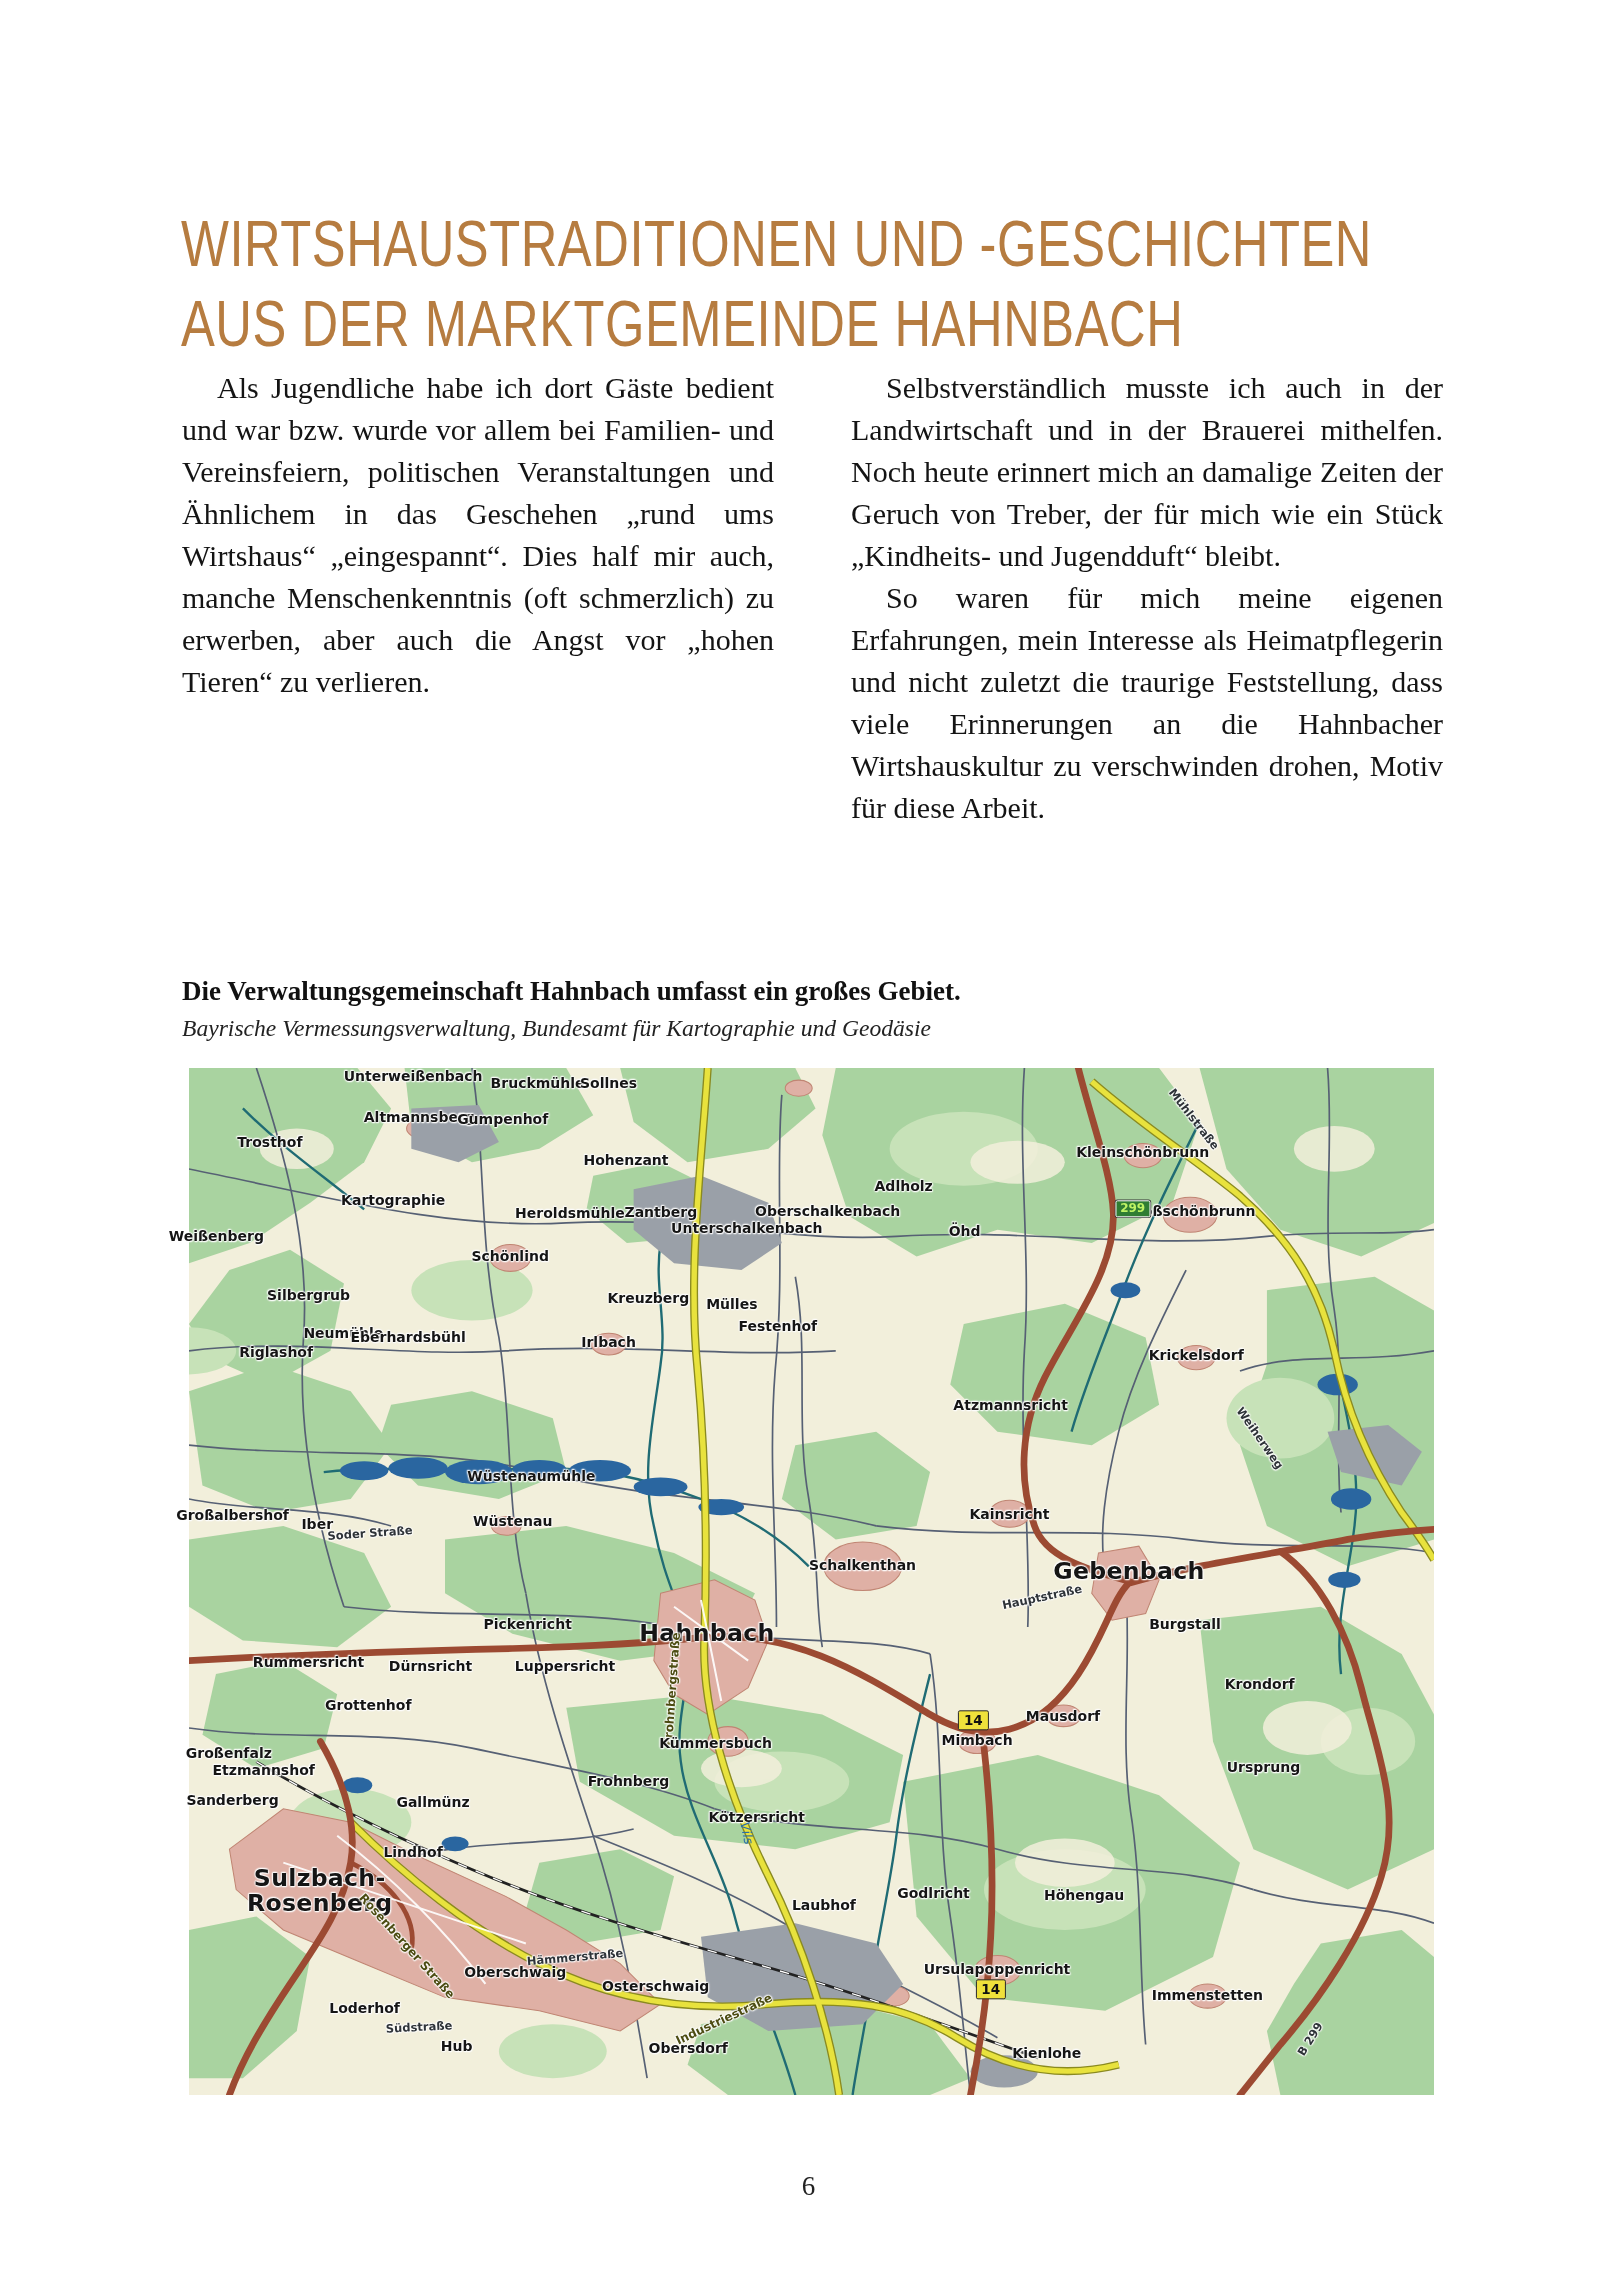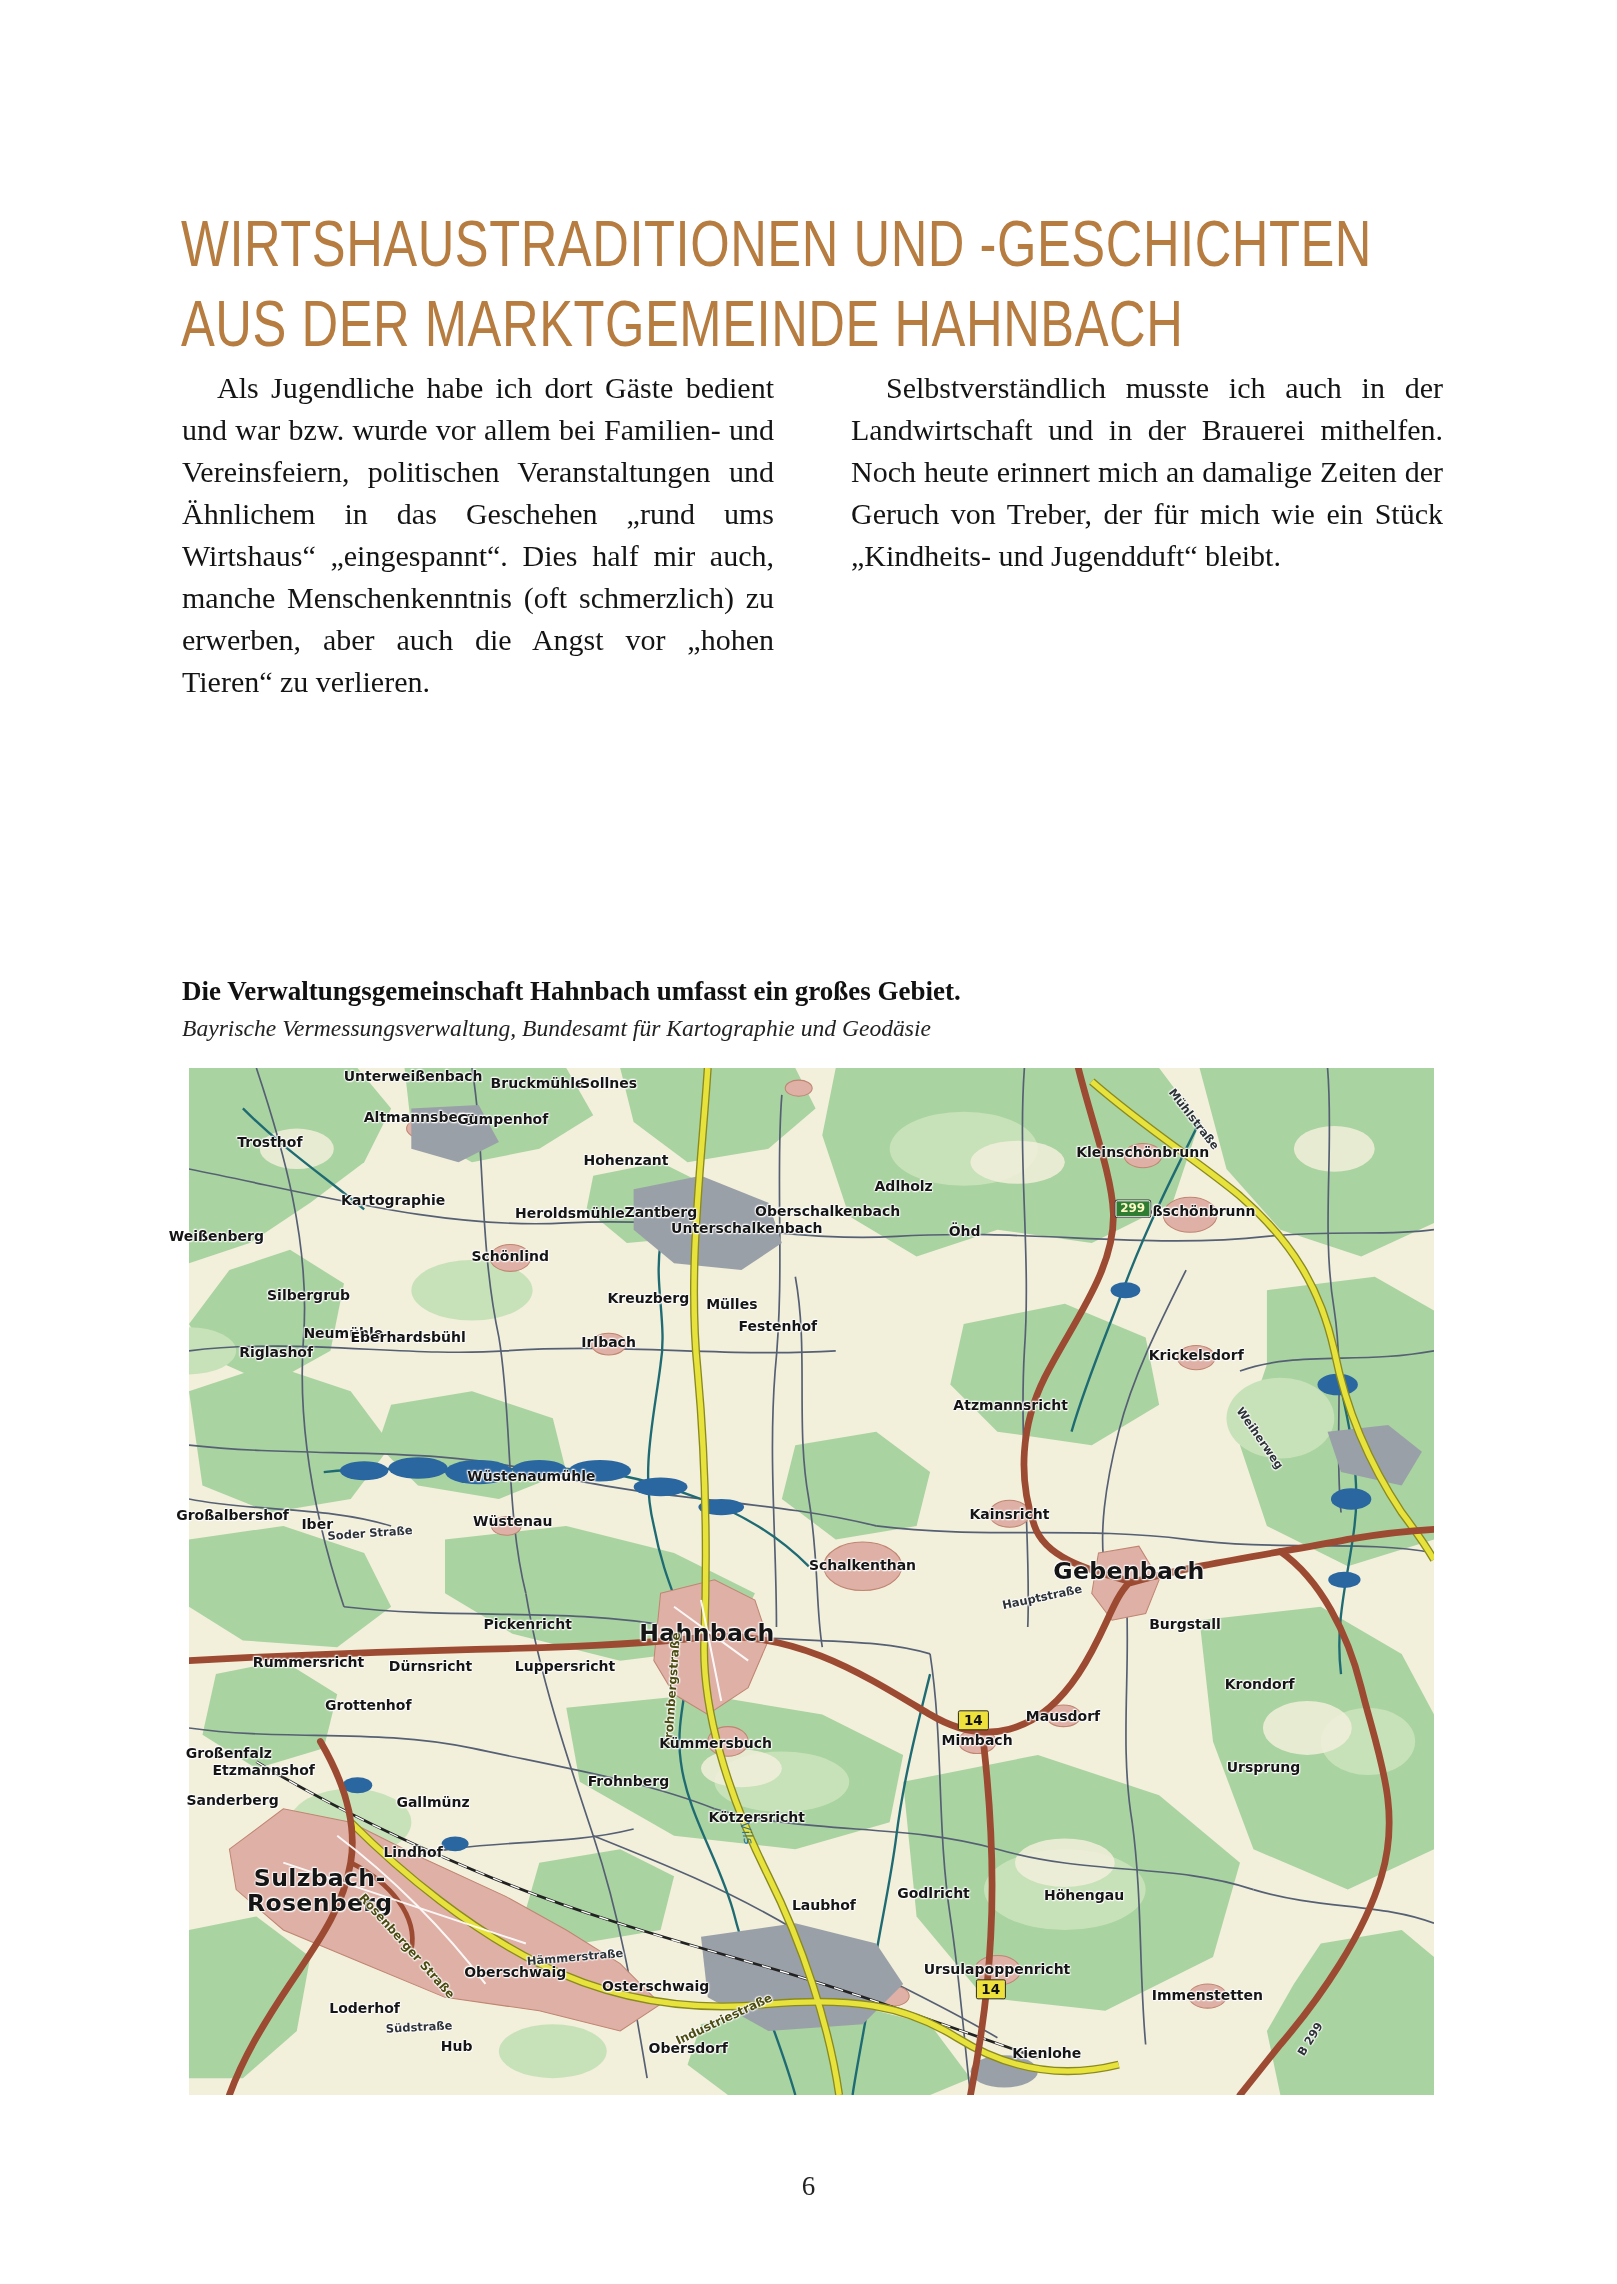--- a/index.html
+++ b/index.html
@@ -26,41 +26,42 @@
   .lbl{position:absolute;transform:translate(-50%,-50%);white-space:nowrap;
        font-family:"DejaVu Sans",sans-serif;font-weight:700;font-size:14px;color:#151515;
        text-shadow:0 0 2px #fff,0 0 2px #fff,0 0 2.7px #fff,0.7px 0.7px 1.3px #fff,-0.7px -0.7px 1.3px #fff;}
   .lbl.big{font-size:23.6px;letter-spacing:0.3px;}
   .lbl.road-y{color:#4c4c12;font-size:12px;}
   .lbl.road-b{color:#2e3338;font-size:11.5px;}
   .lbl.water{color:#2b6ea6;font-style:italic;font-weight:400;font-size:12.8px;text-shadow:none;}
   .lbl.shield-y{background:#efe13b;border:1.3px solid #2a2a2a;border-radius:2px;
        padding:0.7px 4.7px;font-size:13.5px;color:#111;text-shadow:none;}
   .lbl.shield-g{background:#2f7d33;border:1.3px solid #fff;box-shadow:0 0 0 0.7px #333;border-radius:2px;
-       padding:0.7px 4px;font-size:12px;color:#fef9c3;text-shadow:none;}
+       padding:0.7px 4px;font-size:12px;color:#bef264;text-shadow:none;}
   
   .pagenum{position:absolute;left:0;top:2171px;width:1617px;text-align:center;
            font-size:27px;color:#222;}
 </style>
 </head>
 <body>
 
 <div class="page">
 
   <h1 class="title">
     <span class="tline">WIRTSHAUSTRADITIONEN UND -GESCHICHTEN</span>
     <span class="tline">AUS DER MARKTGEMEINDE HAHNBACH</span>
   </h1>
 
   <div class="col col-left">
     <p class="indent">Als Jugendliche habe ich dort Gäste bedient und war bzw. wurde vor allem bei Familien- und Vereinsfeiern, politischen Veranstaltungen und Ähnlichem in das Geschehen „rund ums Wirtshaus“ „eingespannt“. Dies half mir auch, manche Menschenkenntnis (oft schmerzlich) zu erwerben, aber auch die Angst vor „hohen Tieren“ zu verlieren.</p>
   </div>
 
   <div class="col col-right">
     <p class="indent">Selbstverständlich musste ich auch in der Landwirtschaft und in der Brauerei mithelfen. Noch heute erinnert mich an damalige Zeiten der Geruch von Treber, der für mich wie ein Stück „Kindheits- und Jugendduft“ bleibt.</p>
+    <p class="indent">So waren für mich meine eigenen Erfahrungen, mein Interesse als Heimatpflegerin und nicht zuletzt die traurige Feststellung, dass viele Erinnerungen an die Hahnbacher Wirtshauskultur zu verschwinden drohen, Motiv für diese Arbeit.</p>
   </div>
 
   <div class="cap-bold">Die Verwaltungsgemeinschaft Hahnbach umfasst ein großes Gebiet.</div>
   <div class="cap-src">Bayrische Vermessungsverwaltung, Bundesamt für Kartographie und Geodäsie</div>
 
   <div class="map">
     <svg viewBox="0 0 1848 1525" preserveAspectRatio="none">
       <rect x="0" y="0" width="1848" height="1525" fill="#f2efdb"></rect>
 
       <g fill="#a9d3a0" stroke="none">

